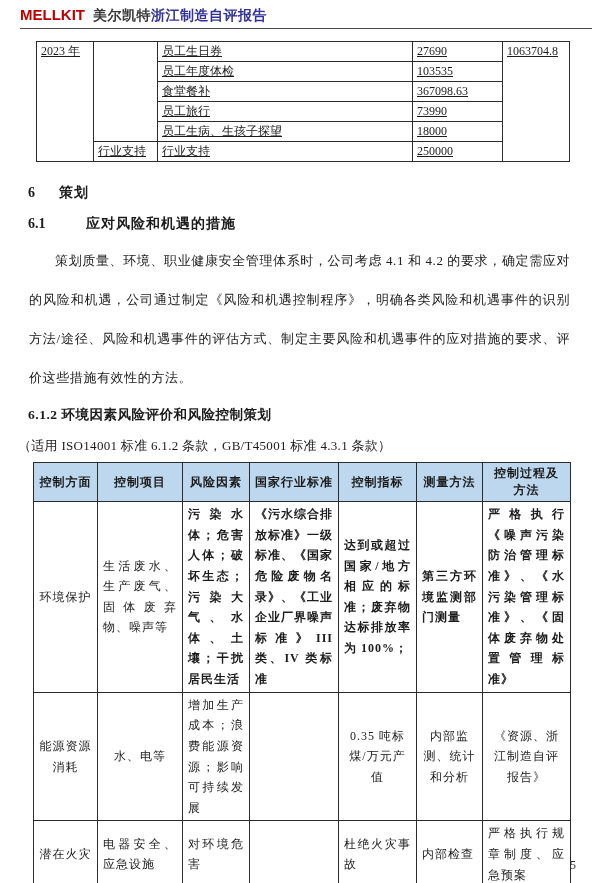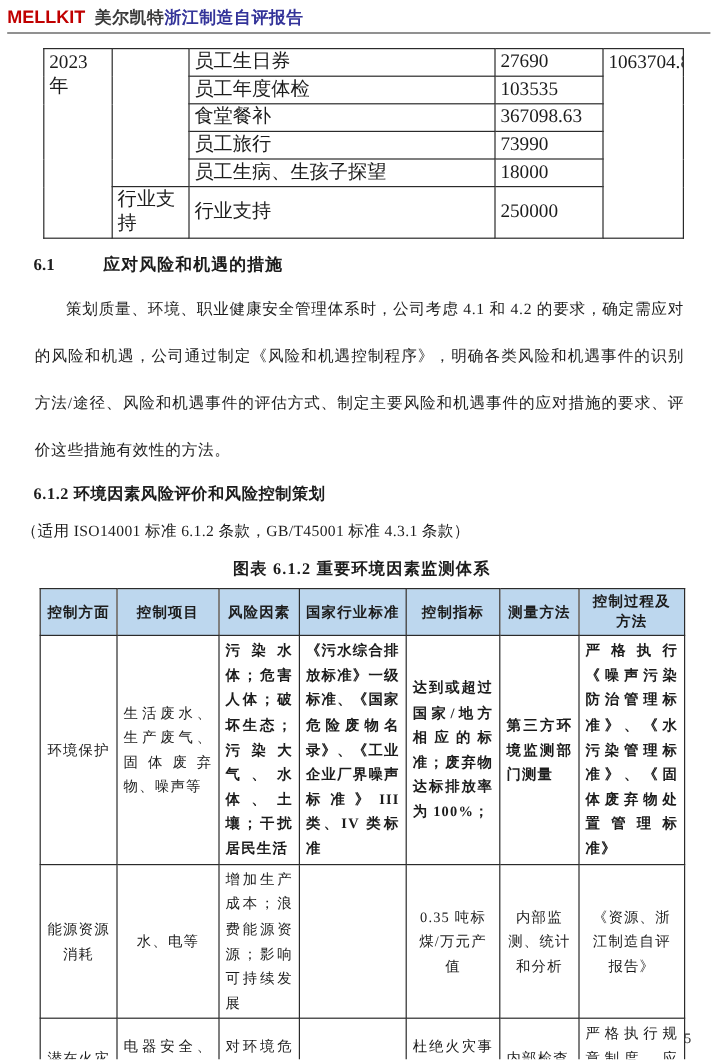--- a/index.html
+++ b/index.html
@@ -11,38 +11,38 @@
   }
   *{box-sizing:border-box;}
   html,body{margin:0;padding:0;background:#ffffff;}
   .page{
     width:600px;height:883px;position:relative;background:#fff;
     font-family:"Liberation Serif","DejaVu Serif",serif;
     color:var(--ink);overflow:hidden;
   }
   
   .doc-header{
-    margin:6px 8px 0 6px;
+    margin:6px 8px 0 20px;
     padding-bottom:3px;
     border-bottom:1.5px solid #4a4a4a;
     font-size:14px;font-weight:bold;
     letter-spacing:.5px;
     white-space:nowrap;
   }
   .brand{
     font-family:"Liberation Sans","DejaVu Sans",sans-serif;
     color:var(--brand-color);font-size:15px;letter-spacing:0;
   }
   .company{color:#3a3a3a;margin-left:4px;}
   .doc-title{color:var(--title-color);}
   
   table{border-collapse:collapse;}
   .benefits{
     margin:12px 0 0 36px;width:533px;table-layout:fixed;
-    font-size:16px;line-height:1.25;
+    font-size:12px;line-height:1.25;text-decoration:underline;
   }
   .benefits td{
     border:1px solid var(--line);
     padding:1px 4px;vertical-align:middle;text-align:left;
     overflow:hidden;
   }
   .benefits tr{height:20px;}
   .benefits .vtop{vertical-align:top;padding-top:2px;}
   
   .h1,.h2{
@@ -139,34 +139,36 @@
         <td>18000</td>
       </tr>
       <tr>
         <td>行业支持</td>
         <td>行业支持</td>
         <td>250000</td>
       </tr>
     </tbody>
   </table>
 
+  <div class="h1">
+    <span class="hnum w1">6</span><span>策划</span>
+  </div>
 
   <div class="h2">
     <span class="hnum w2">6.1</span><span>应对风险和机遇的措施</span>
   </div>
 
 
   <p class="para">策划质量、环境、职业健康安全管理体系时，公司考虑 4.1 和 4.2 的要求，确定需应对的风险和机遇，公司通过制定《风险和机遇控制程序》，明确各类风险和机遇事件的识别方法/途径、风险和机遇事件的评估方式、制定主要风险和机遇事件的应对措施的要求、评价这些措施有效性的方法。</p>
 
   <div class="h2b">6.1.2 环境因素风险评价和风险控制策划</div>
 
   <div class="note">（适用 ISO14001 标准 6.1.2 条款，GB/T45001 标准 4.3.1 条款）</div>
 
 
-  <div class="chart-caption">图表 6.1.2 重要环境因素监测体系</div>
 
   <table class="envtbl">
     <colgroup>
       <col style="width:64px">
         <col style="width:85px">
         <col style="width:67px">
       <col style="width:89px">
         <col style="width:78px">
         <col style="width:66px">
       <col style="width:88px">

